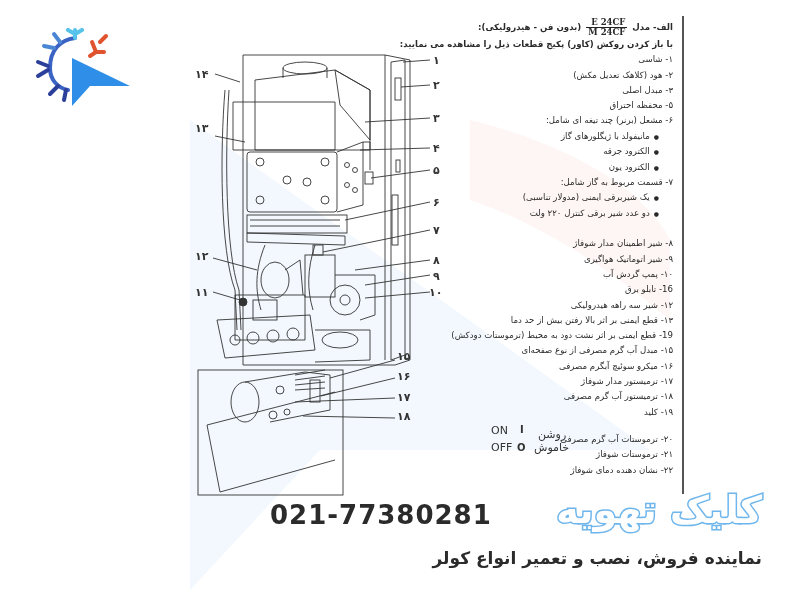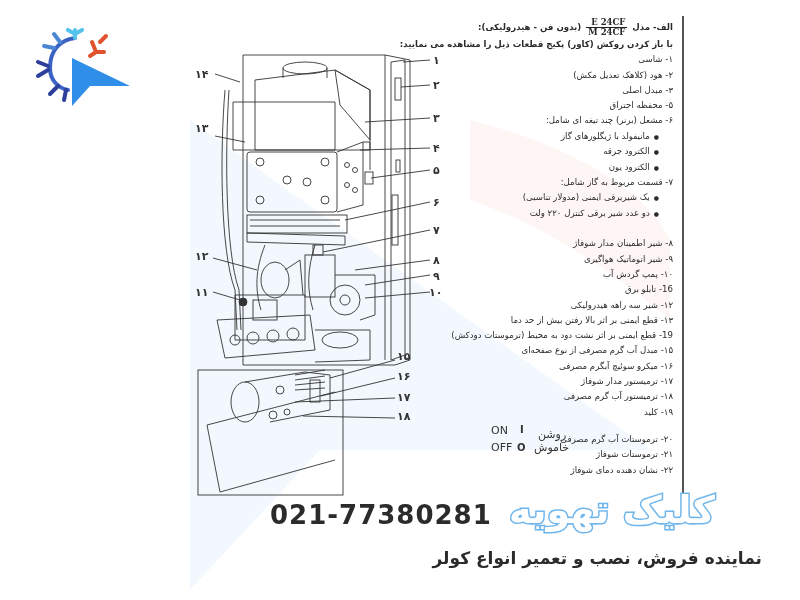--- a/index.html
+++ b/index.html
@@ -38,21 +38,21 @@
 
   .switch-box { position: absolute; font-size: 11px; color: #333; }
 
   
   .phone {
     position: absolute; left: 270px; top: 500px; font-family: "DejaVu Sans", sans-serif;
     font-size: 26px; font-weight: bold; color: #2b2b2b; letter-spacing: 1px; direction: ltr;
   }
   .brand {
     position: absolute; left: 462px; top: 488px; width: 300px; font-size: 38px; font-weight: bold;
-    color: #ffffff; direction: rtl; text-align: center; font-family: "DejaVu Sans", sans-serif;
+    color: #ffffff; direction: rtl; text-align: right; font-family: "DejaVu Sans", sans-serif;
     -webkit-text-stroke: 3px #6fb6ec; paint-order: stroke fill; letter-spacing: 1px;
   }
   .tagline {
     position: absolute; left: 420px; top: 548px; width: 342px; font-size: 17px; font-weight: bold;
     color: #2b2b2b; direction: rtl; text-align: right; font-family: "DejaVu Sans", sans-serif;
   }
 </style>
 </head>
 <body>
 

